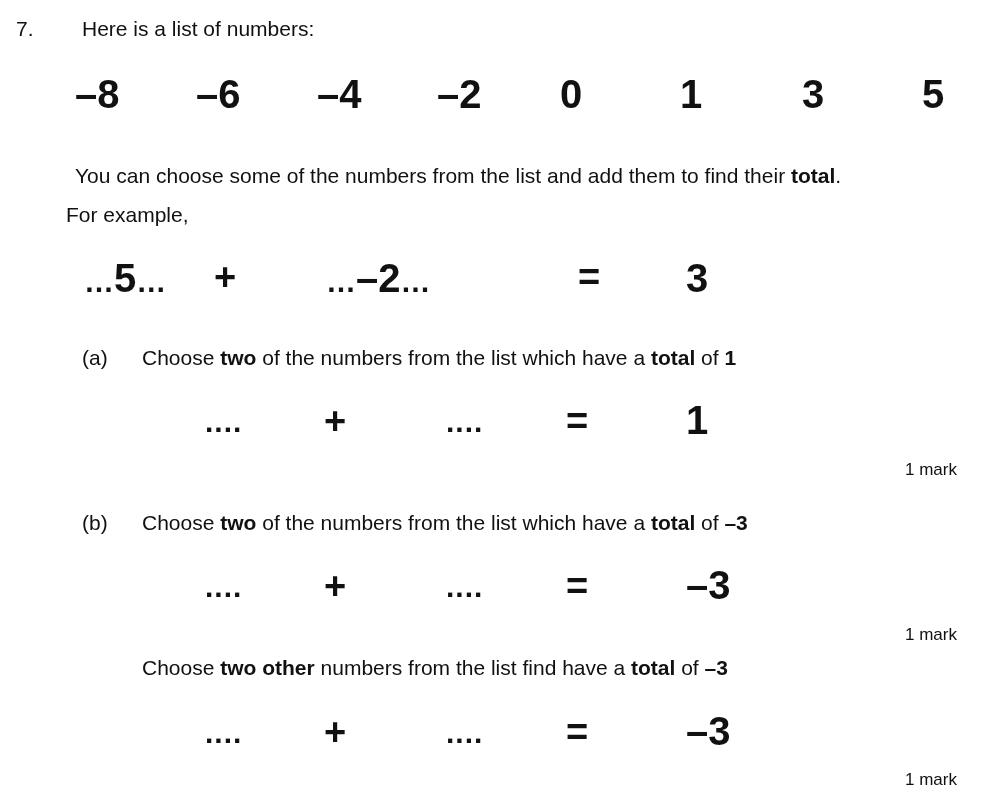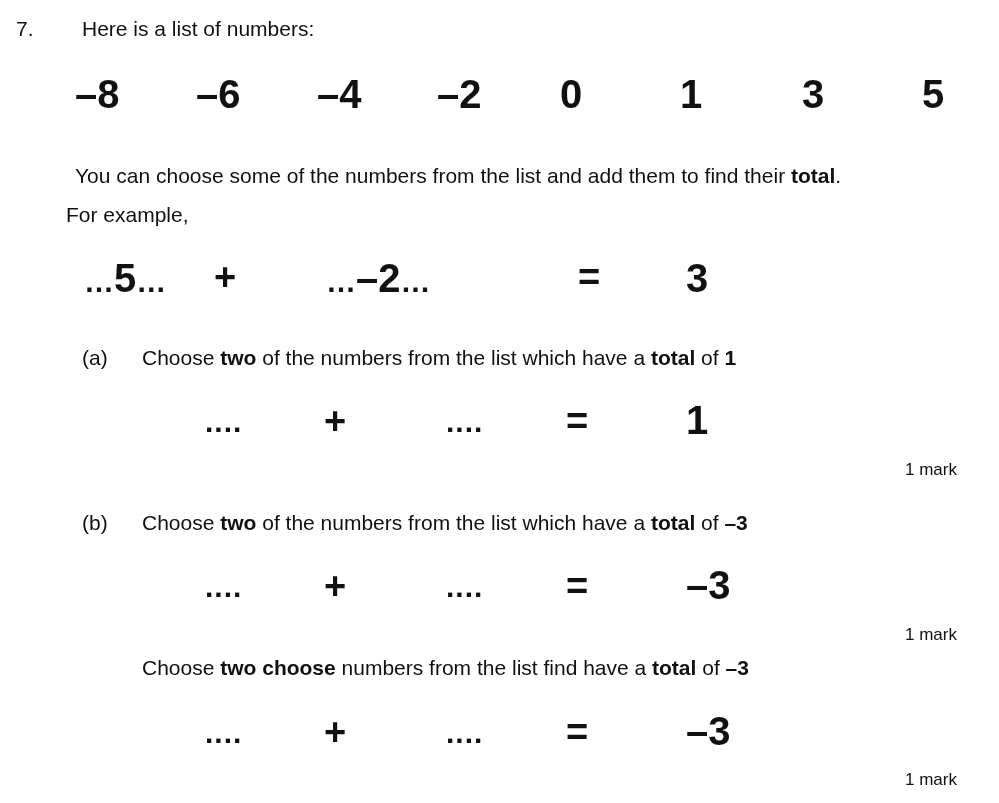--- a/index.html
+++ b/index.html
@@ -68,21 +68,21 @@
   <div class="abs dots" style="left:205px; top:570px;">....</div>
   <div class="abs bigeq" style="left:324px; top:565px;">+</div>
   <div class="abs dots" style="left:446px; top:570px;">....</div>
   <div class="abs bigeq" style="left:566px; top:565px;">=</div>
   <div class="abs big" style="left:686px; top:563px;">–3</div>
   <div class="abs mark" style="left:905px; top:625px;">1 mark</div>
 </div>
 
 <div>
   <div class="abs txt" style="left:142px; top:656px;">
-    <span>Choose </span><b>two choose</b><span> numbers from the list find have a </span><b>total</b><span> of  </span><b>–3</b>
+    <span>Choose </span><b>two other</b><span> numbers from the list find have a </span><b>total</b><span> of  </span><b>–3</b>
   </div>
   <div class="abs dots" style="left:205px; top:716px;">....</div>
   <div class="abs bigeq" style="left:324px; top:711px;">+</div>
   <div class="abs dots" style="left:446px; top:716px;">....</div>
   <div class="abs bigeq" style="left:566px; top:711px;">=</div>
   <div class="abs big" style="left:686px; top:709px;">–3</div>
   <div class="abs mark" style="left:905px; top:770px;">1 mark</div>
 </div>
 
 </body></html>

